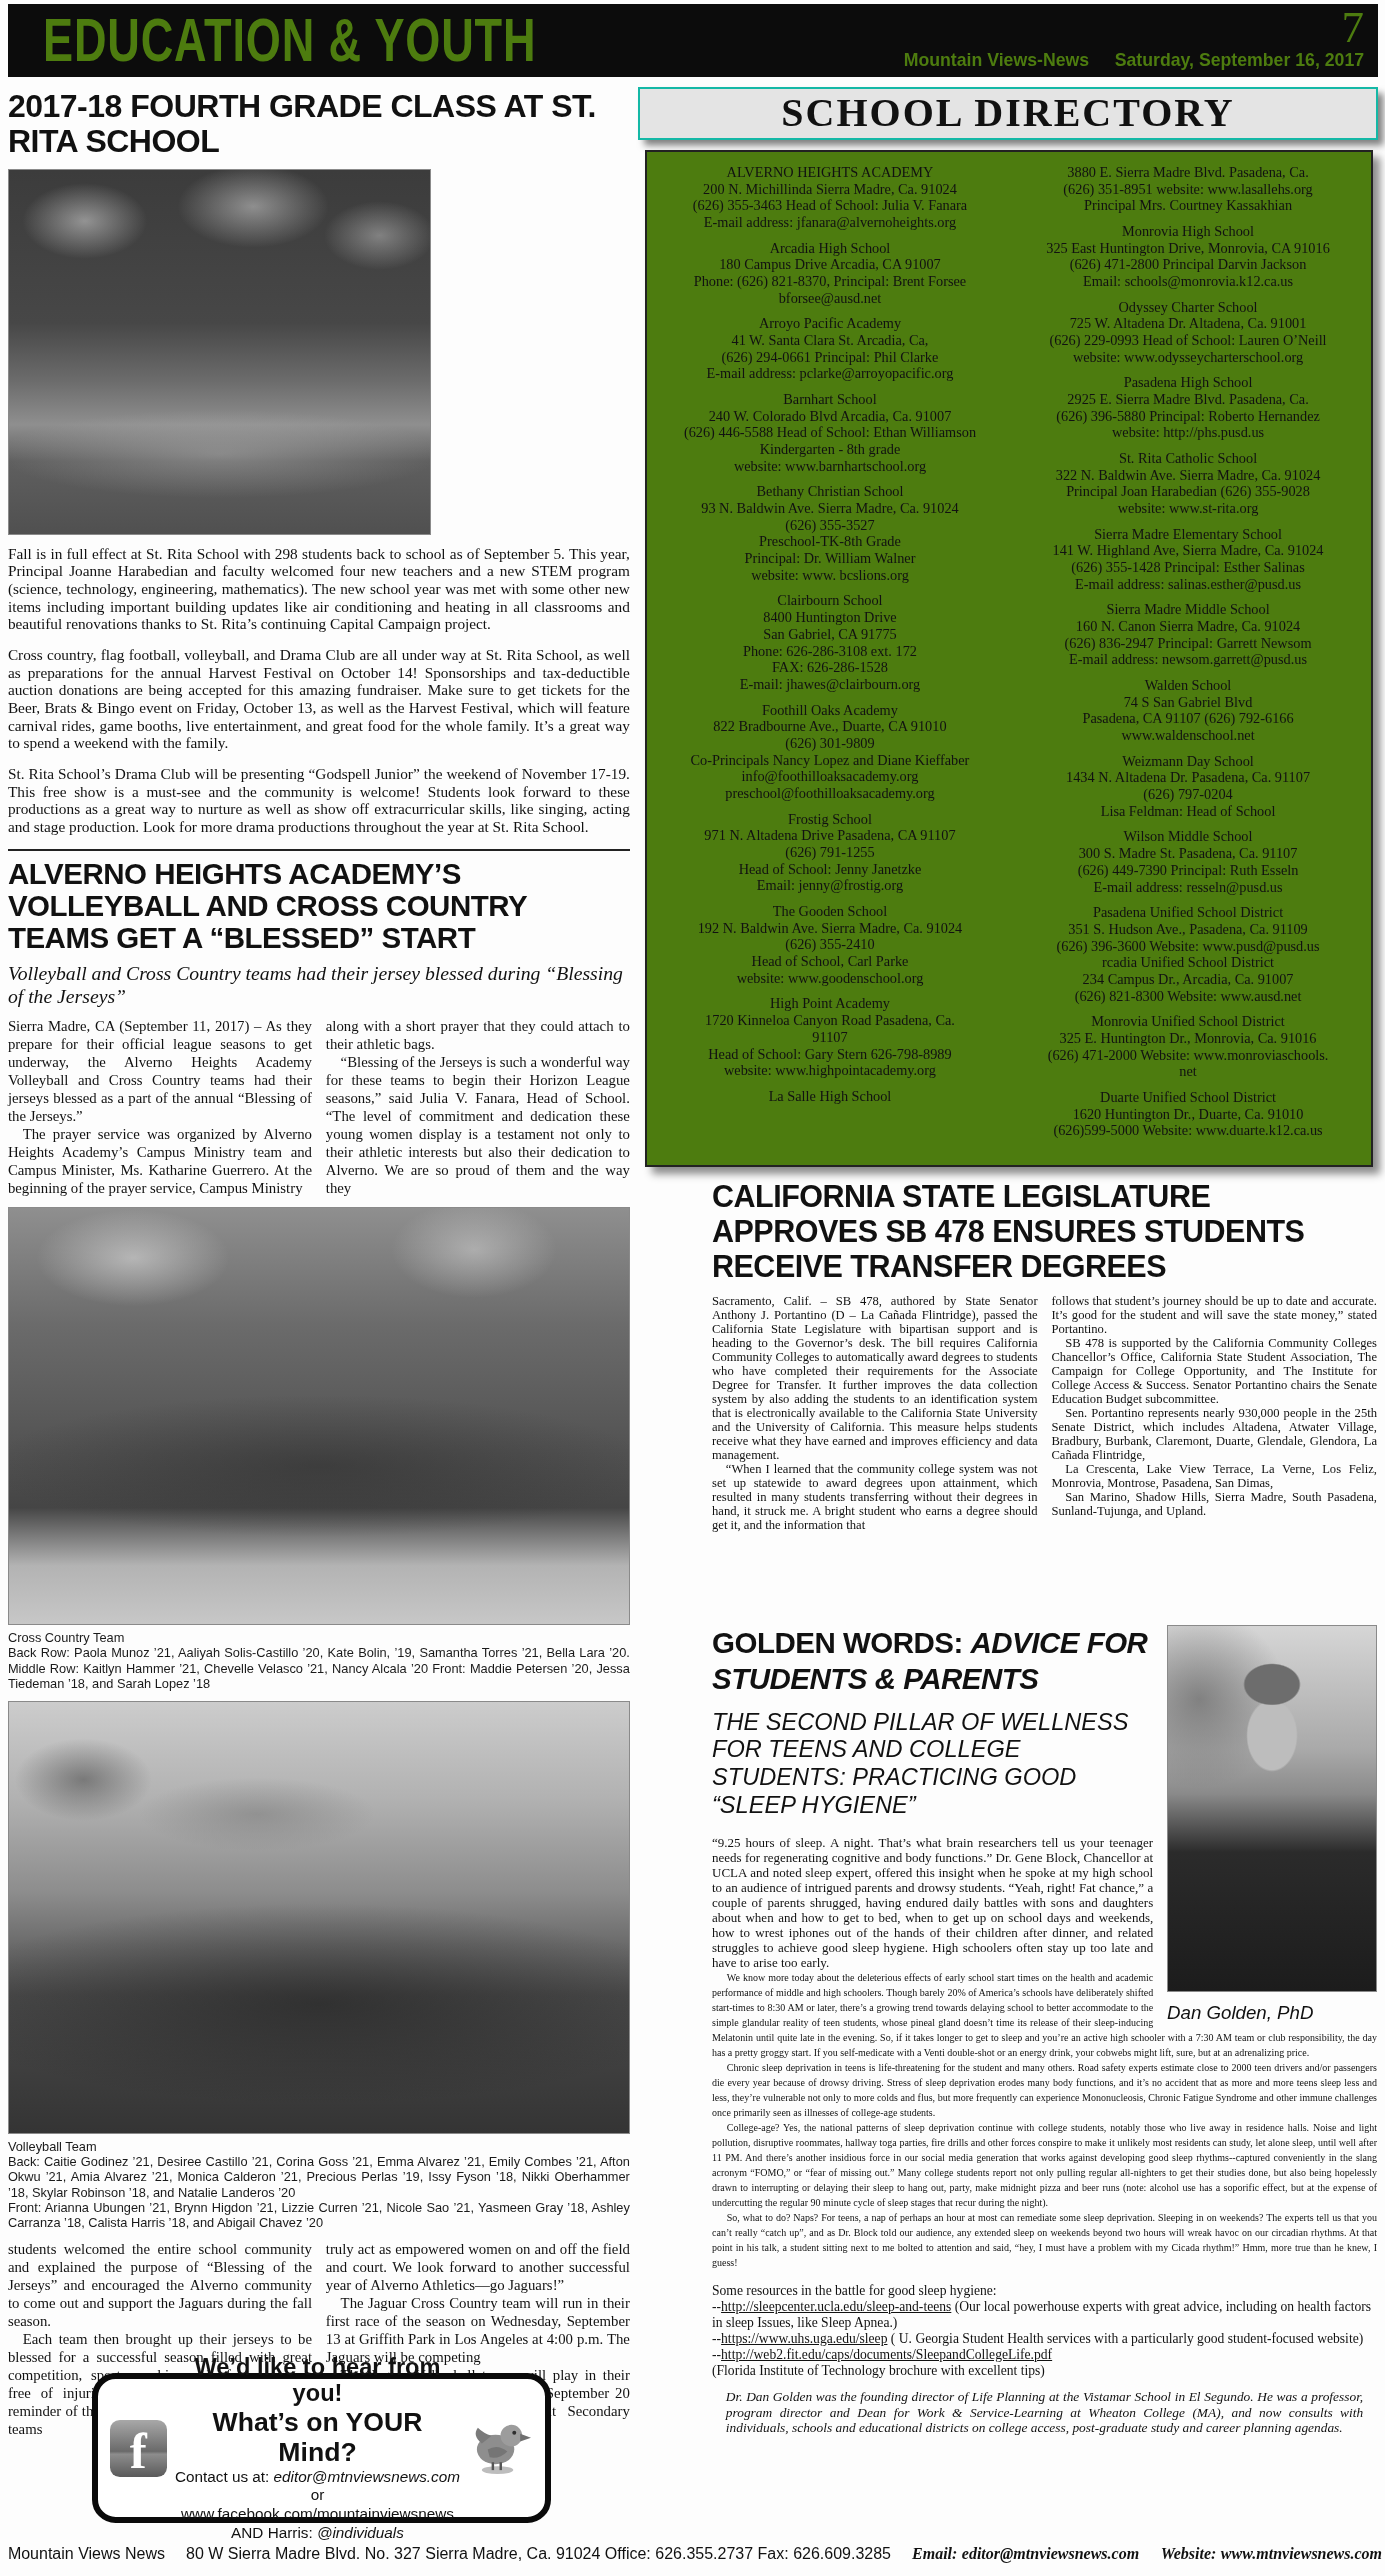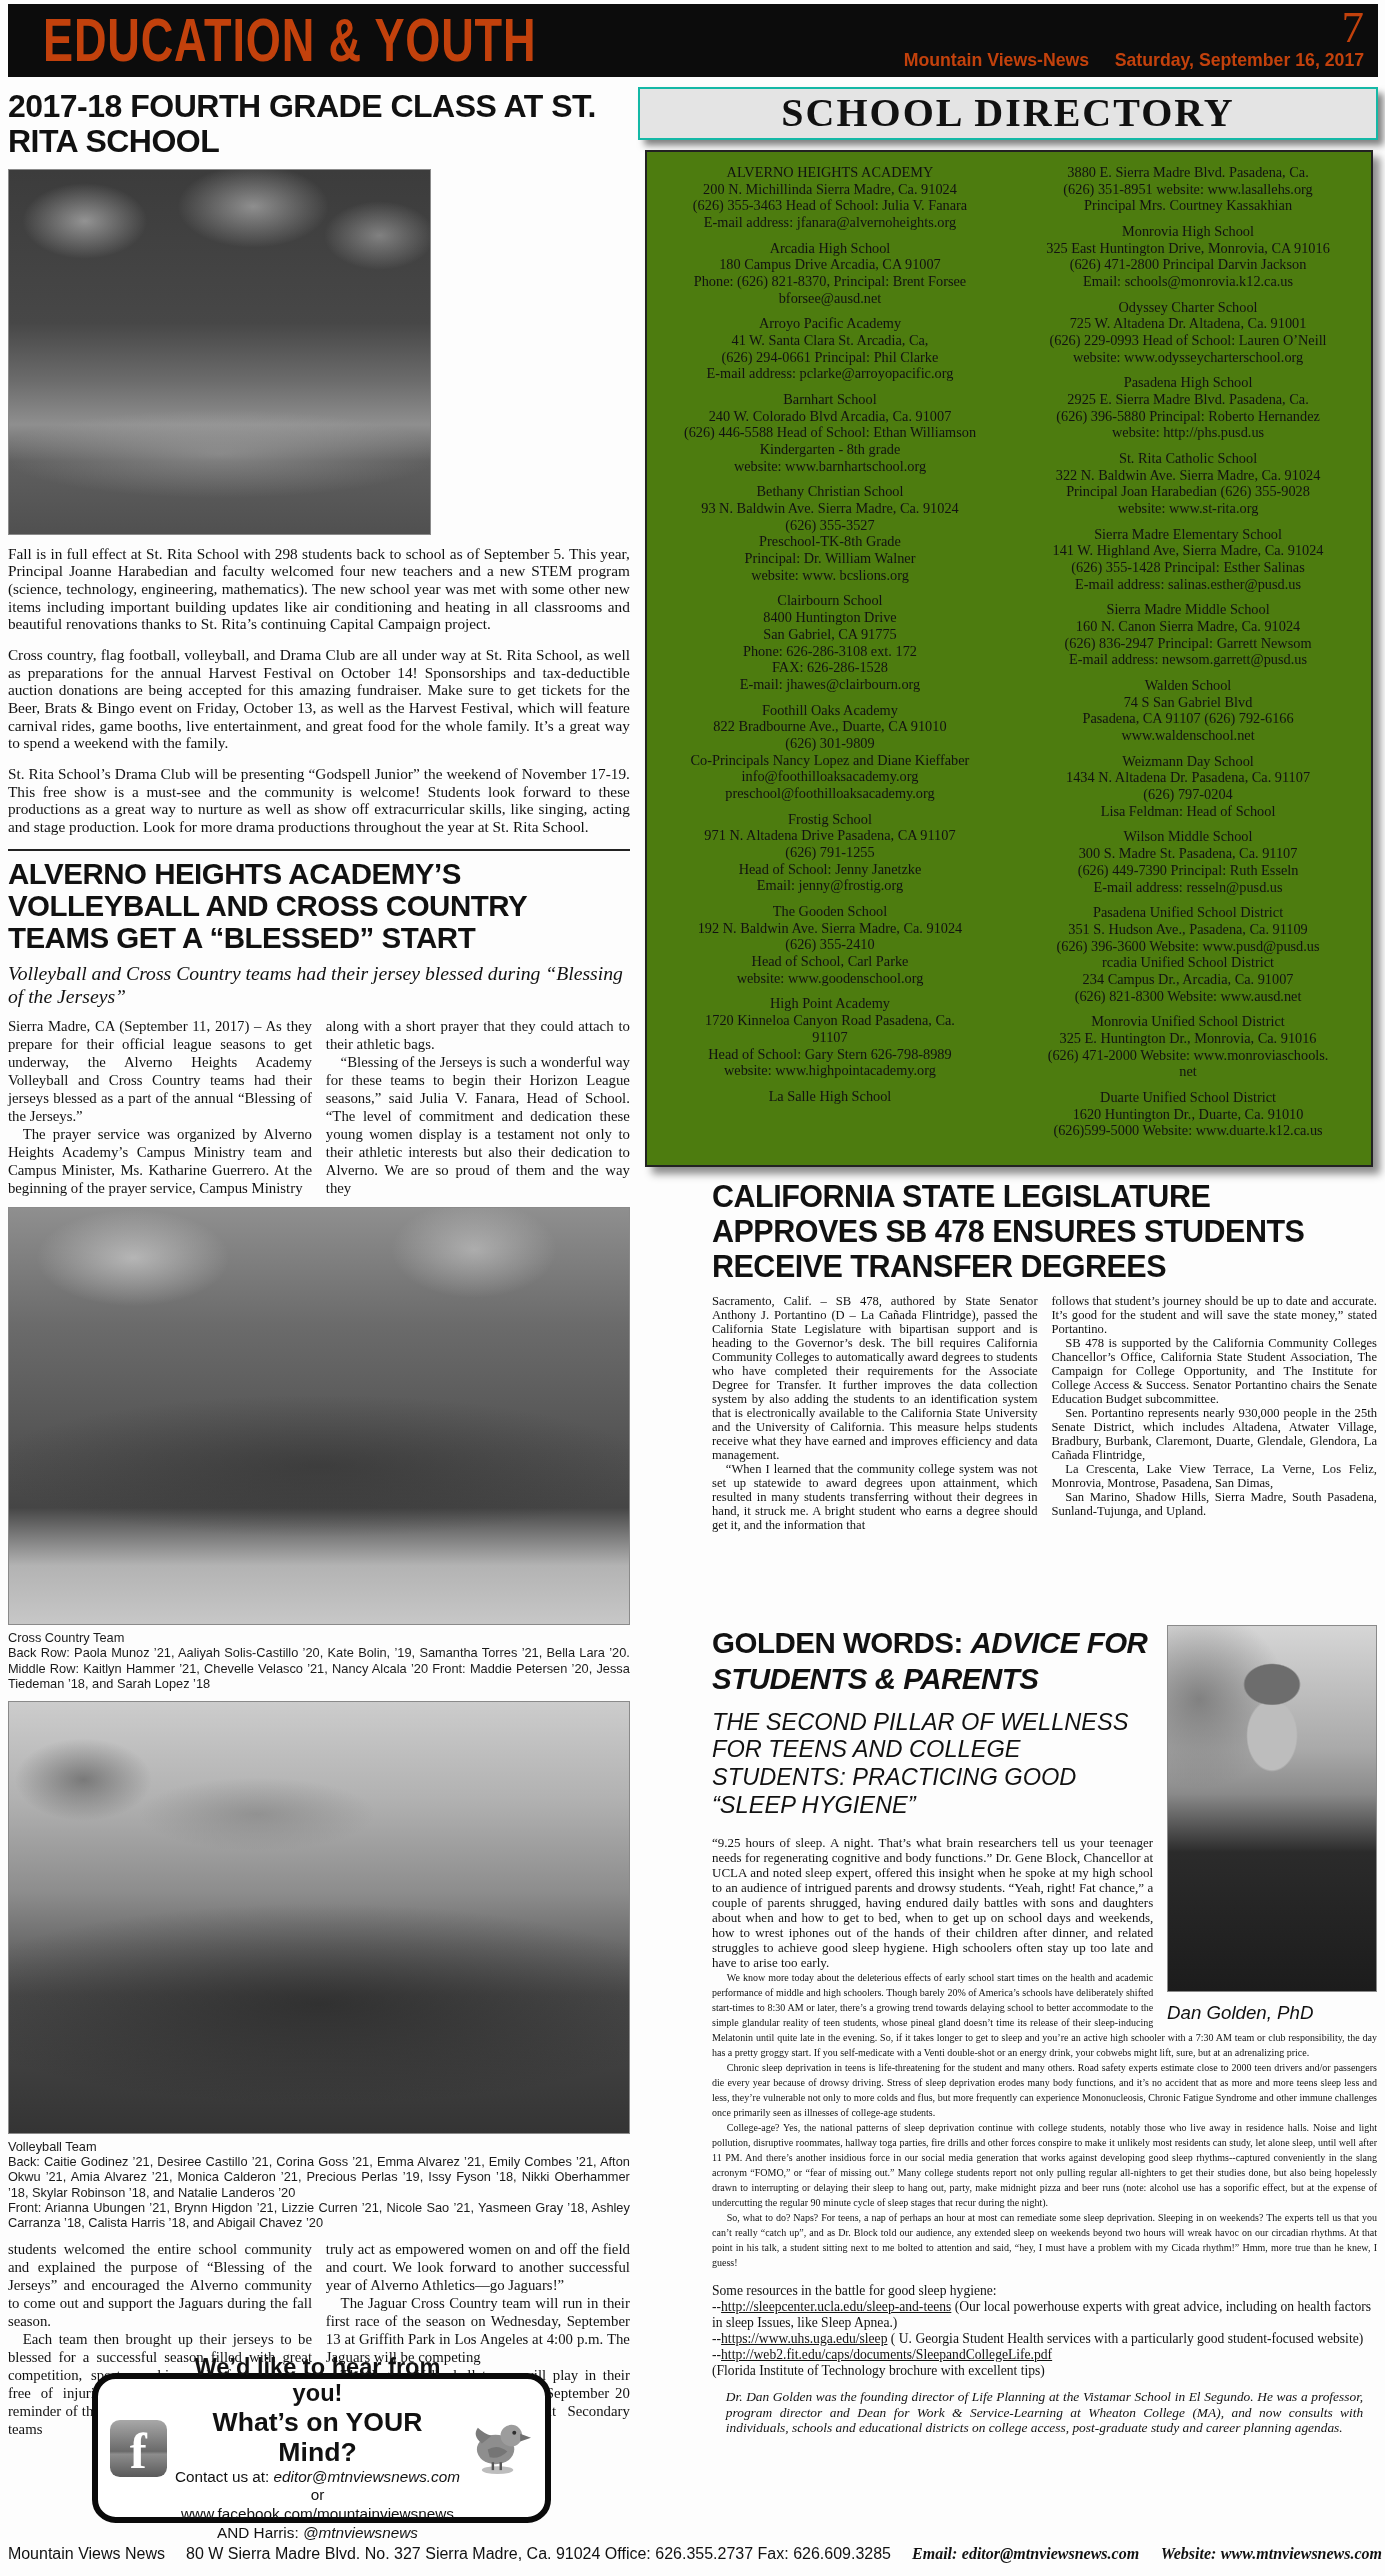--- a/index.html
+++ b/index.html
@@ -1,20 +1,20 @@
 <!DOCTYPE html>
 <html><head>
 <meta charset="utf-8">
 <style>
   html,body{margin:0;padding:0;background:#e9e9e9;}
   .page{position:relative;width:1385px;height:2576px;background:#fdfdfd;margin:0 auto;
         font-family:"Liberation Serif",serif;color:#111;overflow:hidden;}
 
   
-  .masthead{position:absolute;left:7.9px;top:3.9px;width:1370px;height:73px;background:#0c0c0c;color:#c2410c;
+  .masthead{position:absolute;left:7.9px;top:3.9px;width:1370px;height:73px;background:#0c0c0c;color:#4d7c0f;
             display:flex;justify-content:space-between;box-sizing:border-box;padding:0 13.8px 0 35px;}
   .mast-title{font-family:"Liberation Sans",sans-serif;font-weight:700;font-size:55px;line-height:73px;
               white-space:nowrap;transform:scale(.82,1.1);transform-origin:0 50%;letter-spacing:1px;}
   .mast-right{display:flex;flex-direction:column;align-items:flex-end;}
   .page-number{font-family:"Liberation Serif",serif;font-size:45px;line-height:45px;margin-top:1px;}
   .mast-date{font-family:"Liberation Sans",sans-serif;font-weight:700;font-size:17.7px;line-height:21.6px;white-space:nowrap;}
   .mast-date .gap{display:inline-block;width:25.6px;}
 
   
   .photo{box-sizing:border-box;border:1px solid #8a8a8a;}
@@ -327,21 +327,21 @@
     <p class="bio">Dr. Dan Golden was the founding director of Life Planning at the Vistamar School in El Segundo.  He was a professor, program director and Dean for Work &amp; Service-Learning at Wheaton College (MA), and now consults with individuals, schools and educational districts on college access, post-graduate study and career planning agendas.</p>
   </section>
 
   <aside class="contact-box">
     <div class="fb-icon">f</div>
     <div class="contact-center">
       <div class="cb-line1">We’d like to hear from you!</div>
       <div class="cb-line2">What’s on YOUR Mind?</div>
       <div class="cb-small"><span>Contact us at: </span><span class="it">editor@mtnviewsnews.com</span></div>
       <div class="cb-small">or  www.facebook.com/mountainviewsnews</div>
-      <div class="cb-small"><span>AND Harris:  </span><span class="it">@mtnviewsnews</span></div>
+      <div class="cb-small"><span>AND Harris:  </span><span class="it">@individuals</span></div>
     </div>
     <div class="tw-icon">
       <svg width="65" height="61" viewBox="0 0 66 62">
         <ellipse cx="30" cy="55" rx="16" ry="4" fill="#bdbdbd"></ellipse>
         <ellipse cx="28" cy="34" rx="19" ry="15" fill="#8e8e8e"></ellipse>
         <path d="M14 28 Q4 20 10 12 Q16 18 24 20 Z" fill="#7a7a7a"></path>
         <circle cx="44" cy="20" r="11" fill="#9c9c9c"></circle>
         <circle cx="47" cy="17" r="2" fill="#2e2e2e"></circle>
         <polygon points="53,18 64,22 53,26" fill="#6f6f6f"></polygon>
         <path d="M20 34 Q30 28 40 36 Q32 44 22 42 Z" fill="#757575"></path>

